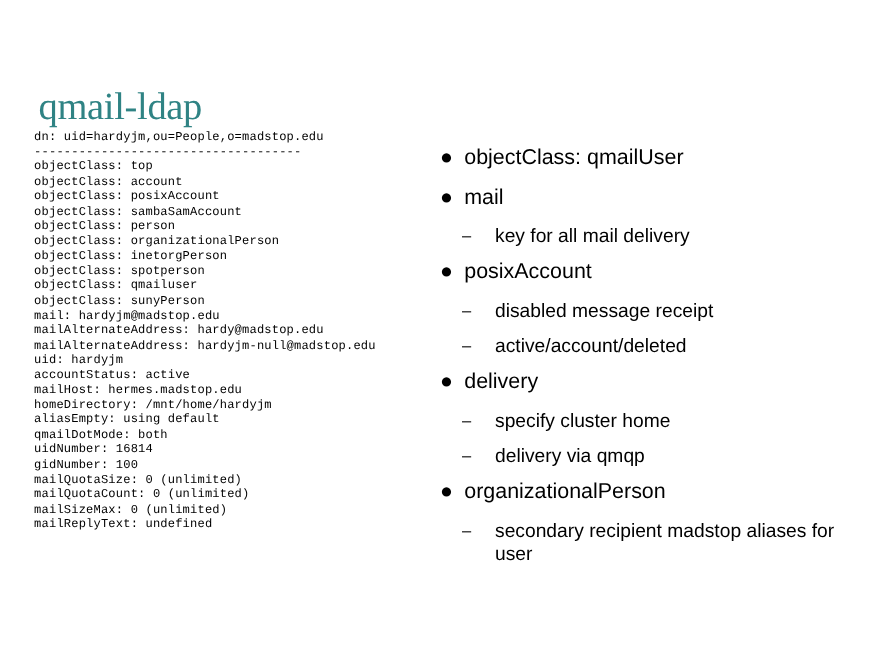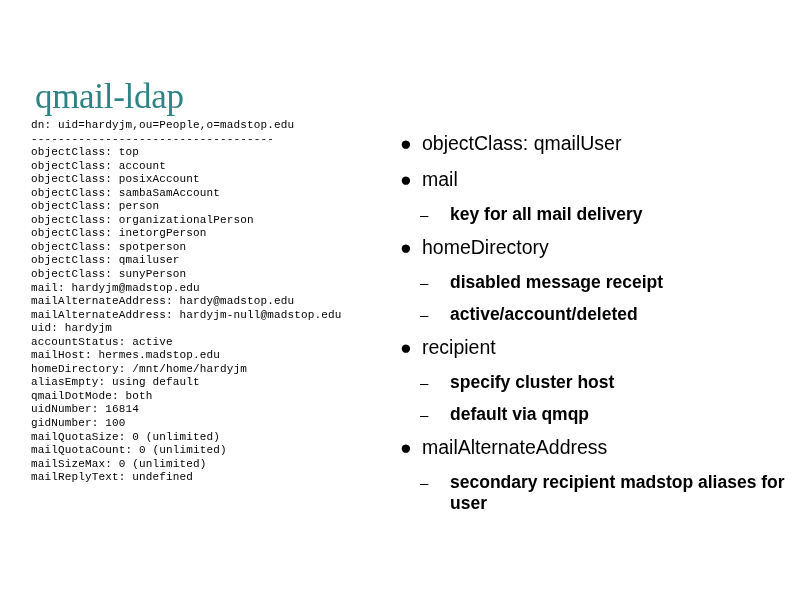--- a/index.html
+++ b/index.html
@@ -87,21 +87,20 @@
   }
   .lvl2 > .marker {
     position: absolute;
     left: 24px;
     top: 0;
     font-size: 15px;
     line-height: 21px;
   }
   .lvl2 > .txt {
     display: block;
-    font-weight: bold;
   }
 
   
   .grp { margin-bottom: 0; }
   .grp + .grp { margin-top: 0; }
 </style>
 </head>
 <body>
 
 <h1 id="slide-title">qmail-ldap</h1>
@@ -121,48 +120,48 @@
         <span class="txt">mail</span>
       </div>
       <div class="lvl2">
         <span class="marker">–</span>
         <span class="txt">key for all mail delivery</span>
       </div>
     </div>
     <div class="grp">
       <div class="lvl1">
         <span class="marker">●</span>
-        <span class="txt">homeDirectory</span>
+        <span class="txt">posixAccount</span>
       </div>
       <div class="lvl2">
         <span class="marker">–</span>
         <span class="txt">disabled message receipt</span>
       </div>
       <div class="lvl2">
         <span class="marker">–</span>
         <span class="txt">active/account/deleted</span>
       </div>
     </div>
     <div class="grp">
       <div class="lvl1">
         <span class="marker">●</span>
-        <span class="txt">recipient</span>
+        <span class="txt">delivery</span>
       </div>
       <div class="lvl2">
         <span class="marker">–</span>
-        <span class="txt">specify cluster host</span>
+        <span class="txt">specify cluster home</span>
       </div>
       <div class="lvl2">
         <span class="marker">–</span>
-        <span class="txt">default via qmqp</span>
+        <span class="txt">delivery via qmqp</span>
       </div>
     </div>
     <div class="grp">
       <div class="lvl1">
         <span class="marker">●</span>
-        <span class="txt">mailAlternateAddress</span>
+        <span class="txt">organizationalPerson</span>
       </div>
       <div class="lvl2">
         <span class="marker">–</span>
         <span class="txt">secondary recipient madstop aliases for user</span>
       </div>
     </div>
   </div>
 
 </body></html>

